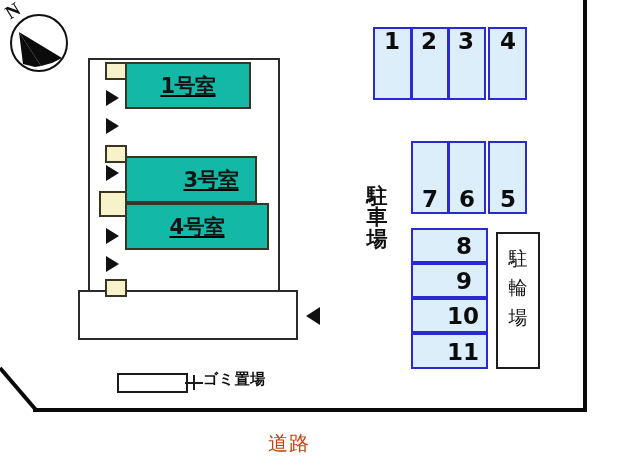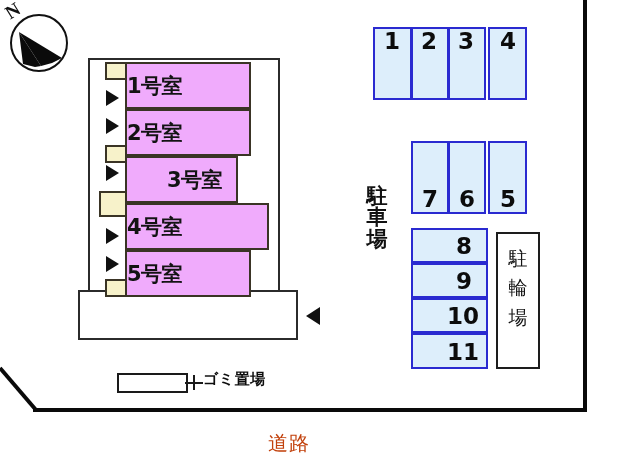--- a/index.html
+++ b/index.html
@@ -52,23 +52,25 @@
   #building-lower {
     left: 78px; top: 290px;
     width: 220px; height: 50px;
     border: 2px solid #2b2b2b;
     box-sizing: border-box;
     background: #ffffff;
   }
   .room {
     border: 2px solid #3a3425;
     box-sizing: border-box;
-    background: #f0abfc;
+    background: #14b8a6;
     display: flex;
     align-items: center;
+    justify-content: center;
+    text-decoration: underline;
   }
   .room-label {
     font-family: "DejaVu Sans", sans-serif;
     font-size: 21px;
     font-weight: bold;
     color: #131313;
     letter-spacing: -0.5px;
     white-space: nowrap;
   }
   .entry-box {
@@ -180,31 +182,25 @@
   <svg class="abs" style="left:0px; top:366px; width:40px; height:48px;">
     <line x1="0" y1="2" x2="36" y2="44" stroke="#0a0a0a" stroke-width="4"></line>
   </svg>
 
   <div class="abs" id="building-outline"></div>
   <div class="abs" id="building-lower"></div>
 
   <div class="abs room" style="left:125px; top:62px; width:126px; height:47px;">
     <span class="room-label">1号室</span>
   </div>
-  <div class="abs room" style="left:125px; top:109px; width:126px; height:47px;">
-    <span class="room-label">2号室</span>
-  </div>
-  <div class="abs room" style="left:125px; top:156px; width:113px; height:47px;padding-left:40px;">
+  <div class="abs room" style="left:125px; top:156px; width:132px; height:47px;padding-left:40px;">
     <span class="room-label">3号室</span>
   </div>
   <div class="abs room" style="left:125px; top:203px; width:144px; height:47px;">
     <span class="room-label">4号室</span>
-  </div>
-  <div class="abs room" style="left:125px; top:250px; width:126px; height:47px;">
-    <span class="room-label">5号室</span>
   </div>
 
   <div class="abs entry-box" style="left:105px; top:62px; width:22px; height:18px;"></div>
   <div class="abs entry-box" style="left:105px; top:145px; width:22px; height:18px;"></div>
   <div class="abs entry-box" style="left:99px; top:191px; width:28px; height:26px;"></div>
   <div class="abs entry-box" style="left:105px; top:279px; width:22px; height:18px;"></div>
 
   <div class="abs arrow-right" style="left:106px; top:90px;"></div>
   <div class="abs arrow-right" style="left:106px; top:118px;"></div>
   <div class="abs arrow-right" style="left:106px; top:165px;"></div>

